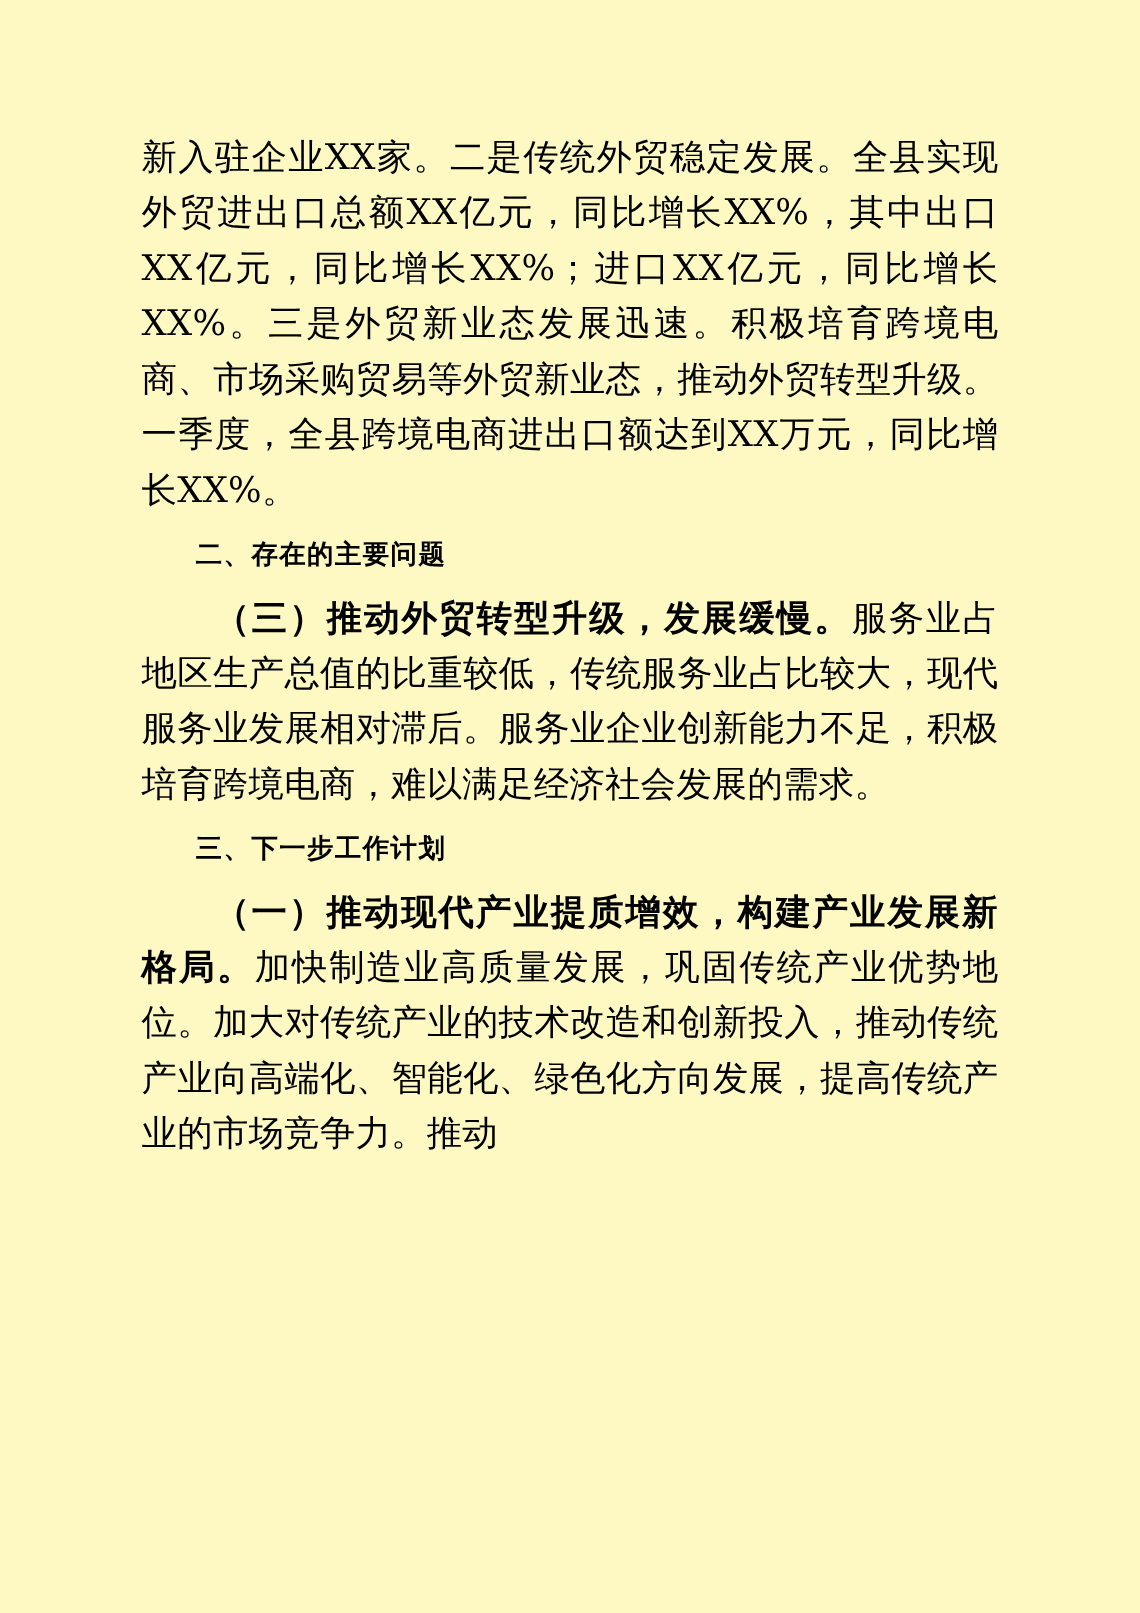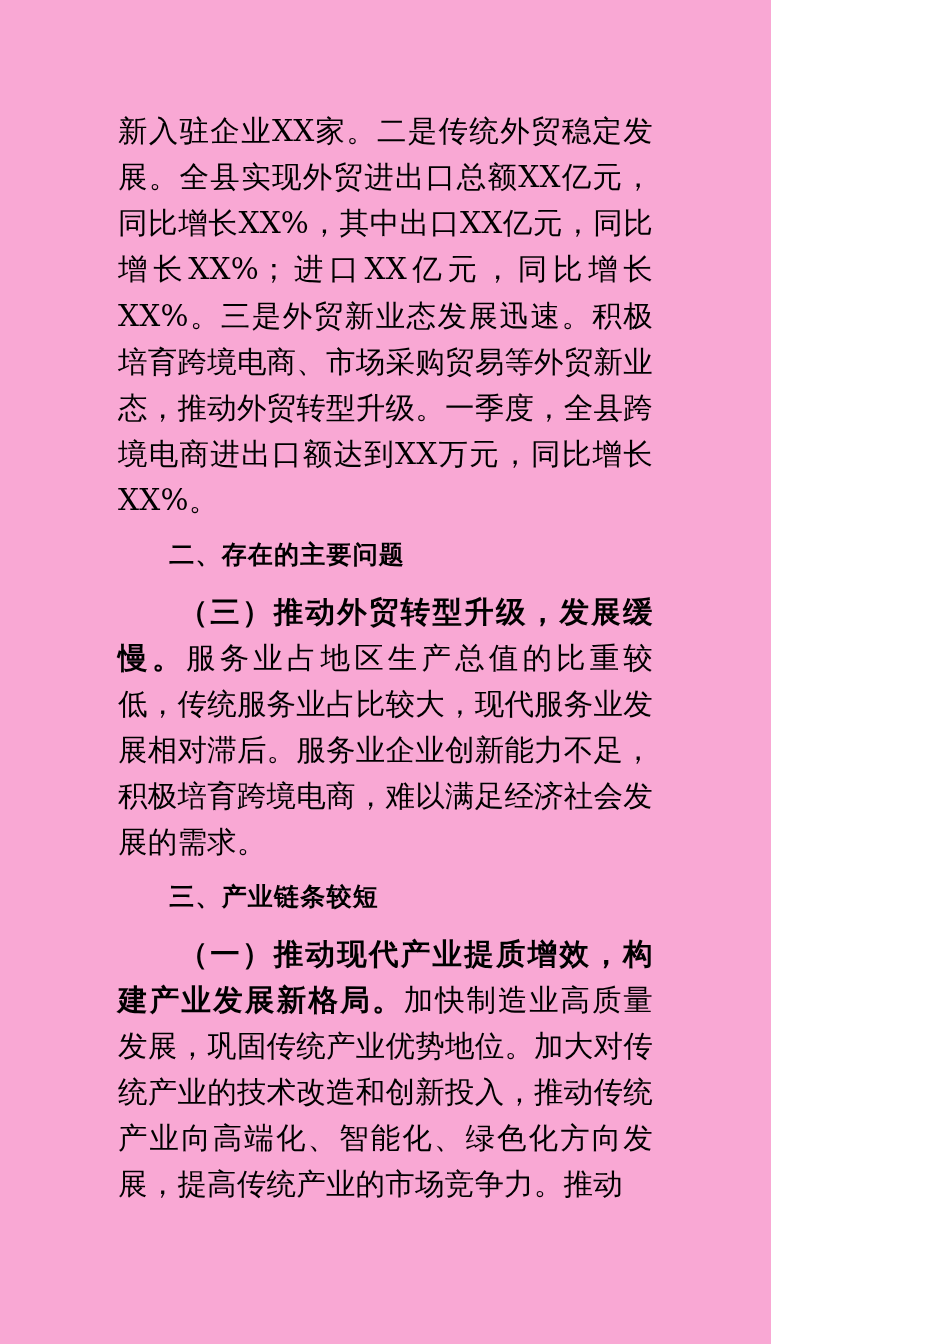--- a/index.html
+++ b/index.html
@@ -9,48 +9,48 @@
   }
   body {
     width: 950px;
     height: 1344px;
     font-family: "DejaVu Serif", "Liberation Serif", serif;
     color: #000000;
     overflow: hidden;
   }
   .page {
     position: relative;
-    width: 771px;
+    width: 950px;
     height: 1344px;
     box-sizing: border-box;
     padding: 108px 118px 60px 118px;
-    background: #f9a8d4;
+    background: #fef9c3;
   }
   .doc-body {
     font-size: 29.5px;
     line-height: 1.565;
     letter-spacing: 0.2px;
     text-align: justify;
     text-justify: inter-ideograph;
   }
   p {
     margin: 0 0 0 0;
     text-indent: 0;
   }
   .para {
     text-indent: 2.05em;
     margin-bottom: 3px;
   }
   .para.flush {
     text-indent: 0;
   }
   .heading {
-    font-family: Liberation Mono, monospace;
+    font-family: Liberation Sans, sans-serif;
     font-weight: bold;
-    font-size: 25px;
+    font-size: 22px;
     text-indent: 2.05em;
     letter-spacing: 1.2px;
     margin: 14px 0 12px 0;
   }
   .sub-lead {
     font-family: "DejaVu Sans", "Liberation Sans", sans-serif;
     font-weight: bold;
     letter-spacing: 0.6px;
   }
   .block {
@@ -64,18 +64,18 @@
   <div class="doc-body">
 
     <p class="para flush block">新入驻企业XX家。二是传统外贸稳定发展。全县实现外贸进出口总额XX亿元，同比增长XX%，其中出口XX亿元，同比增长XX%；进口XX亿元，同比增长XX%。三是外贸新业态发展迅速。积极培育跨境电商、市场采购贸易等外贸新业态，推动外贸转型升级。一季度，全县跨境电商进出口额达到XX万元，同比增长XX%。</p>
 
     <p class="heading">二、存在的主要问题</p>
 
 
 
     <p class="para block"><span class="sub-lead">（三）推动外贸转型升级，发展缓慢。</span><span>服务业占地区生产总值的比重较低，传统服务业占比较大，现代服务业发展相对滞后。服务业企业创新能力不足，积极培育跨境电商，难以满足经济社会发展的需求。</span></p>
 
-    <p class="heading">三、产业链条较短</p>
+    <p class="heading">三、下一步工作计划</p>
 
     <p class="para block"><span class="sub-lead">（一）推动现代产业提质增效，构建产业发展新格局。</span><span>加快制造业高质量发展，巩固传统产业优势地位。加大对传统产业的技术改造和创新投入，推动传统产业向高端化、智能化、绿色化方向发展，提高传统产业的市场竞争力。推动</span></p>
 
   </div>
 </div>
 
 </body></html>

